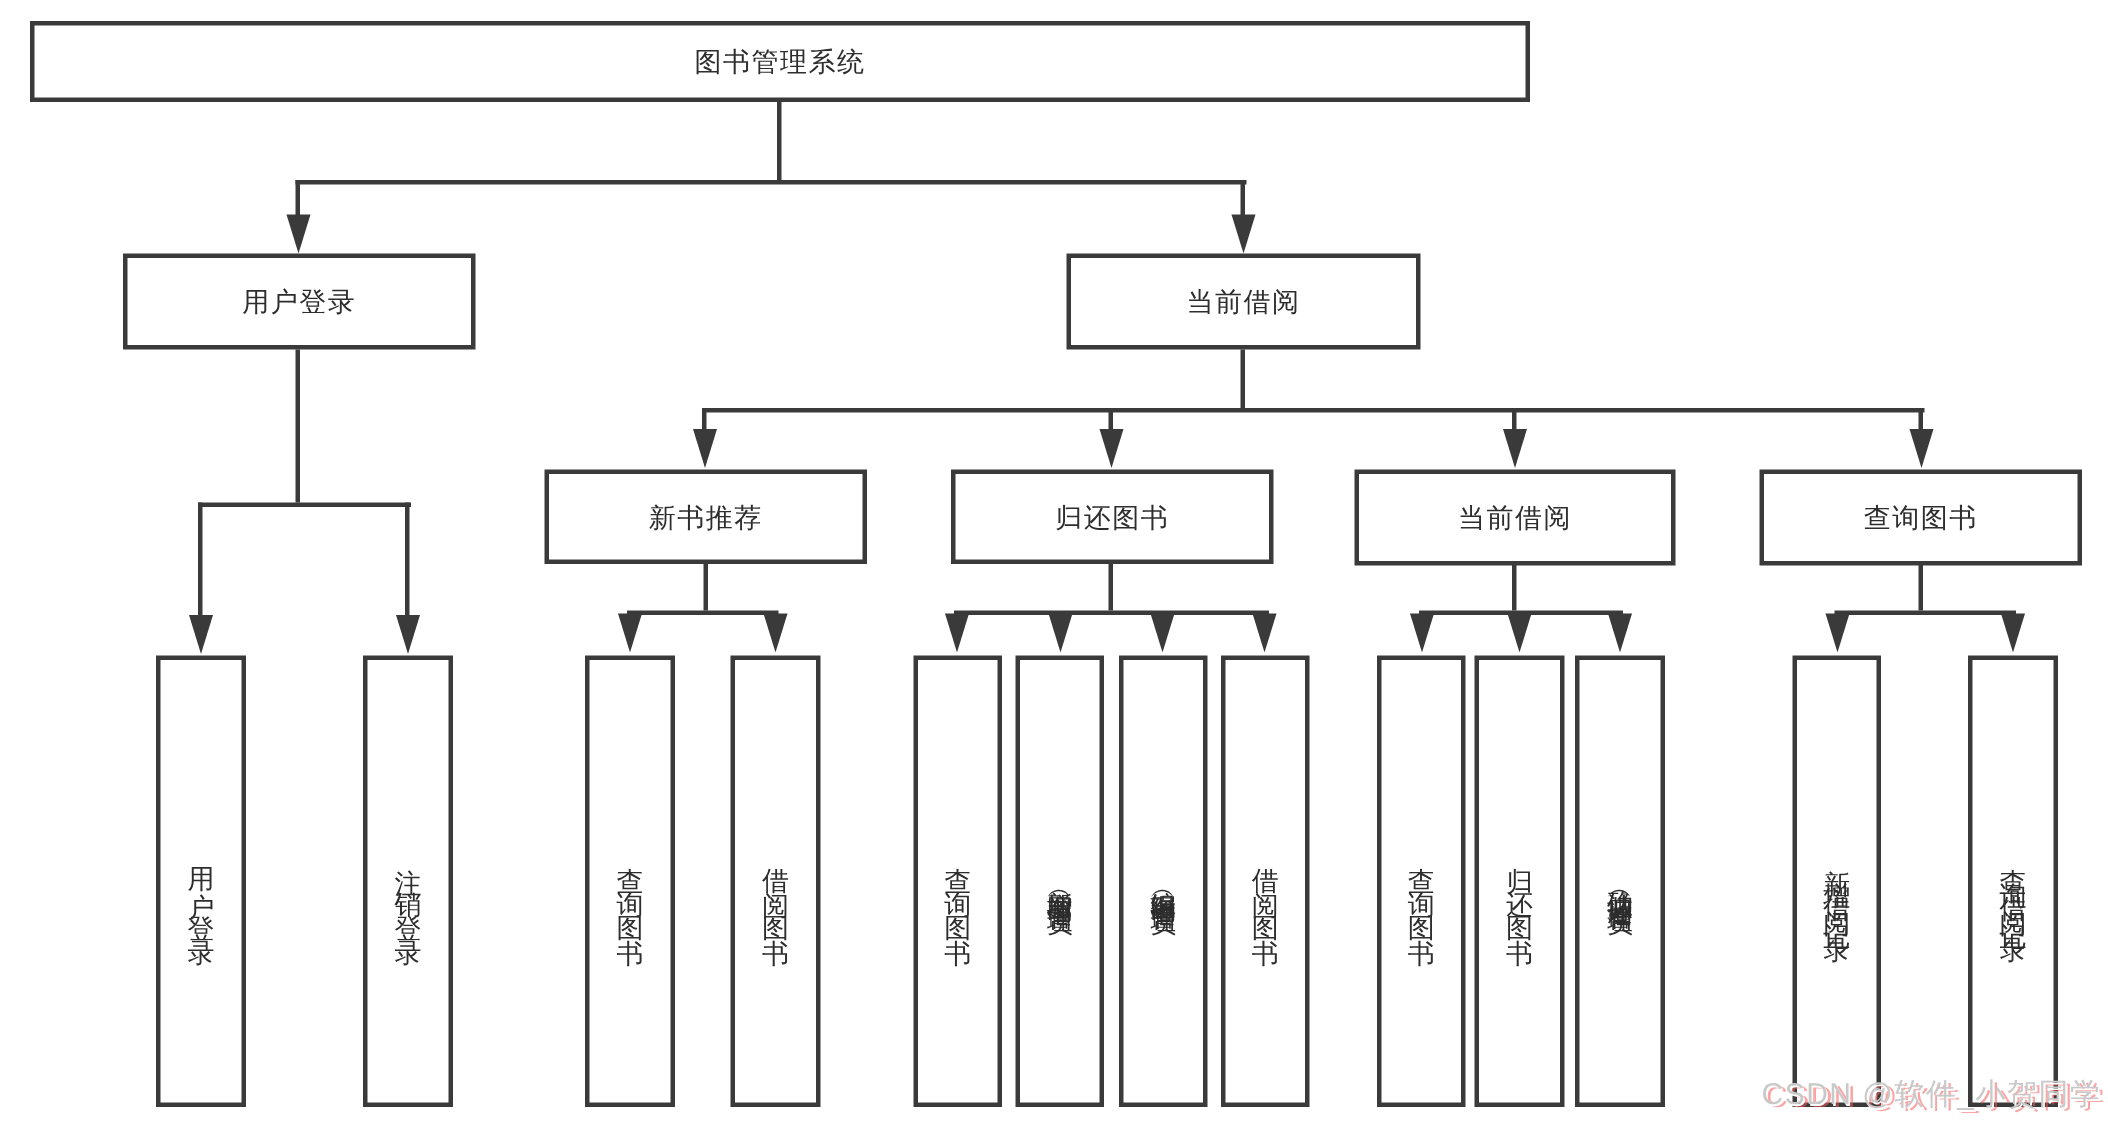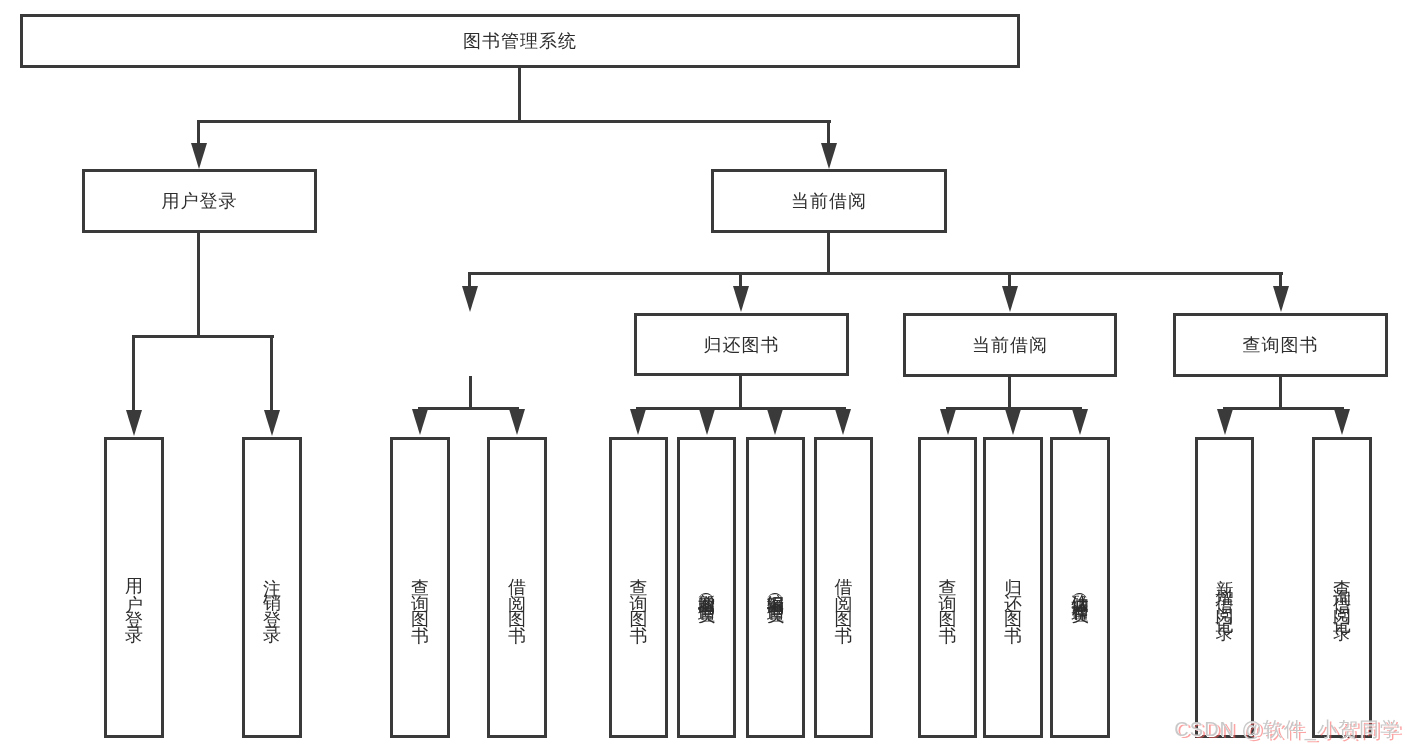--- a/index.html
+++ b/index.html
@@ -63,20 +63,21 @@
 </head>
 <body>
 
 <div id="canvas">
 
   <div class="box" style="left:20px;top:14px;width:1000px;height:54px;">图书管理系统</div>
 
   <div class="box" style="left:82px;top:169px;width:235px;height:64px;">用户登录</div>
   <div class="box" style="left:711px;top:169px;width:236px;height:64px;">当前借阅</div>
 
+  <div class="box" style="left:363px;top:313px;width:215px;height:63px;">新书推荐</div>
   <div class="box" style="left:634px;top:313px;width:215px;height:63px;">归还图书</div>
   <div class="box" style="left:903px;top:313px;width:214px;height:64px;">当前借阅</div>
   <div class="box" style="left:1173px;top:313px;width:215px;height:64px;">查询图书</div>
 
   <div class="vbox" style="left:104px;top:437px;width:60px;height:301px;">
     <span class="vt ls-a">用户登录</span>
     </div>
   <div class="vbox" style="left:242px;top:437px;width:60px;height:301px;">
     <span class="vt ls-a">注销登录</span>
     </div>

